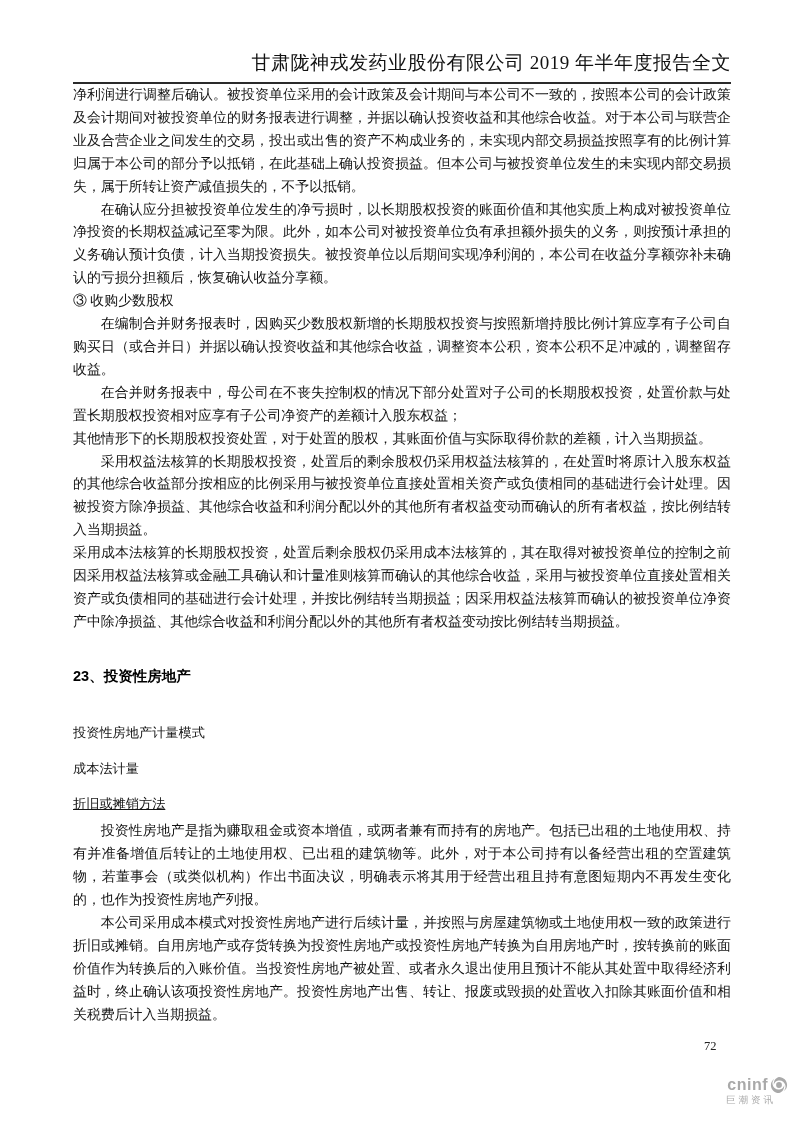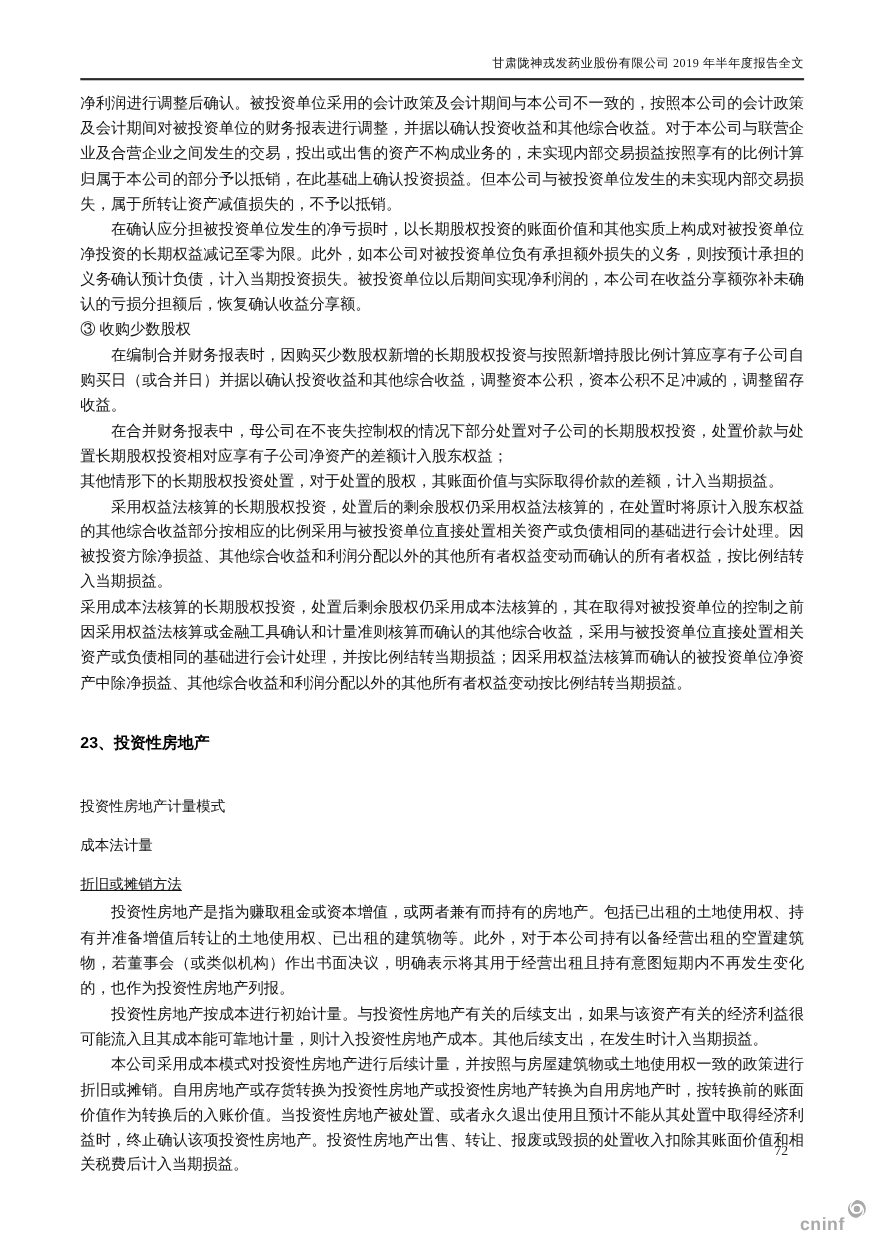--- a/index.html
+++ b/index.html
@@ -15,21 +15,21 @@
     background: #ffffff;
     overflow: hidden;
     color: #1c1c1c;
   }
   .header {
     position: absolute;
     top: 50px;
     left: 73px;
     width: 658px;
     text-align: right;
-    font-size: 11px;
+    font-size: 19px;
     letter-spacing: 0.5px;
     color: #111;
     padding-bottom: 6px;
     border-bottom: 2px solid #2a2a2a;
   }
   .content {
     position: absolute;
     top: 84px;
     left: 73px;
     width: 658px;
@@ -79,21 +79,20 @@
     align-items: center;
     justify-content: flex-end;
     gap: 2px;
     padding-right: 2px;
   }
   .footer-brand {
     font-weight: bold;
     font-size: 16px;
     letter-spacing: 0.5px;
     color: #a9a9a9;
-    margin-top: 29px;
   }
   .swirl-icon { width: 18px; height: 18px; display: inline-block; }
   .footer-cn {
     font-size: 9.5px;
     letter-spacing: 3px;
     margin-top: 1px;
     padding-right: 14px;
     text-align: right;
   }
   .footer-url {
@@ -120,21 +119,20 @@
     <p class="indent">采用权益法核算的长期股权投资，处置后的剩余股权仍采用权益法核算的，在处置时将原计入股东权益的其他综合收益部分按相应的比例采用与被投资单位直接处置相关资产或负债相同的基础进行会计处理。因被投资方除净损益、其他综合收益和利润分配以外的其他所有者权益变动而确认的所有者权益，按比例结转入当期损益。</p>
     <p>采用成本法核算的长期股权投资，处置后剩余股权仍采用成本法核算的，其在取得对被投资单位的控制之前因采用权益法核算或金融工具确认和计量准则核算而确认的其他综合收益，采用与被投资单位直接处置相关资产或负债相同的基础进行会计处理，并按比例结转当期损益；因采用权益法核算而确认的被投资单位净资产中除净损益、其他综合收益和利润分配以外的其他所有者权益变动按比例结转当期损益。</p>
 
     <p class="section-heading">23、投资性房地产</p>
 
     <p class="label-line">投资性房地产计量模式</p>
     <p class="label-line">成本法计量</p>
     <p class="label-line label-last">折旧或摊销方法</p>
 
     <p class="indent">投资性房地产是指为赚取租金或资本增值，或两者兼有而持有的房地产。包括已出租的土地使用权、持有并准备增值后转让的土地使用权、已出租的建筑物等。此外，对于本公司持有以备经营出租的空置建筑物，若董事会（或类似机构）作出书面决议，明确表示将其用于经营出租且持有意图短期内不再发生变化的，也作为投资性房地产列报。</p>
-    <p class="indent">投资性房地产按成本进行初始计量。与投资性房地产有关的后续支出，如果与该资产有关的经济利益很可能流入且其成本能可靠地计量，则计入投资性房地产成本。其他后续支出，在发生时计入当期损益。</p>
     <p class="indent">本公司采用成本模式对投资性房地产进行后续计量，并按照与房屋建筑物或土地使用权一致的政策进行折旧或摊销。自用房地产或存货转换为投资性房地产或投资性房地产转换为自用房地产时，按转换前的账面价值作为转换后的入账价值。当投资性房地产被处置、或者永久退出使用且预计不能从其处置中取得经济利益时，终止确认该项投资性房地产。投资性房地产出售、转让、报废或毁损的处置收入扣除其账面价值和相关税费后计入当期损益。</p>
   </div>
 
   <div class="page-number">72</div>
 
   <div class="footer-logo">
     <div class="footer-brand-row">
       <span class="footer-brand">cninf</span>
       <span class="swirl-icon">
         <svg viewBox="0 0 20 20" width="18" height="18">

